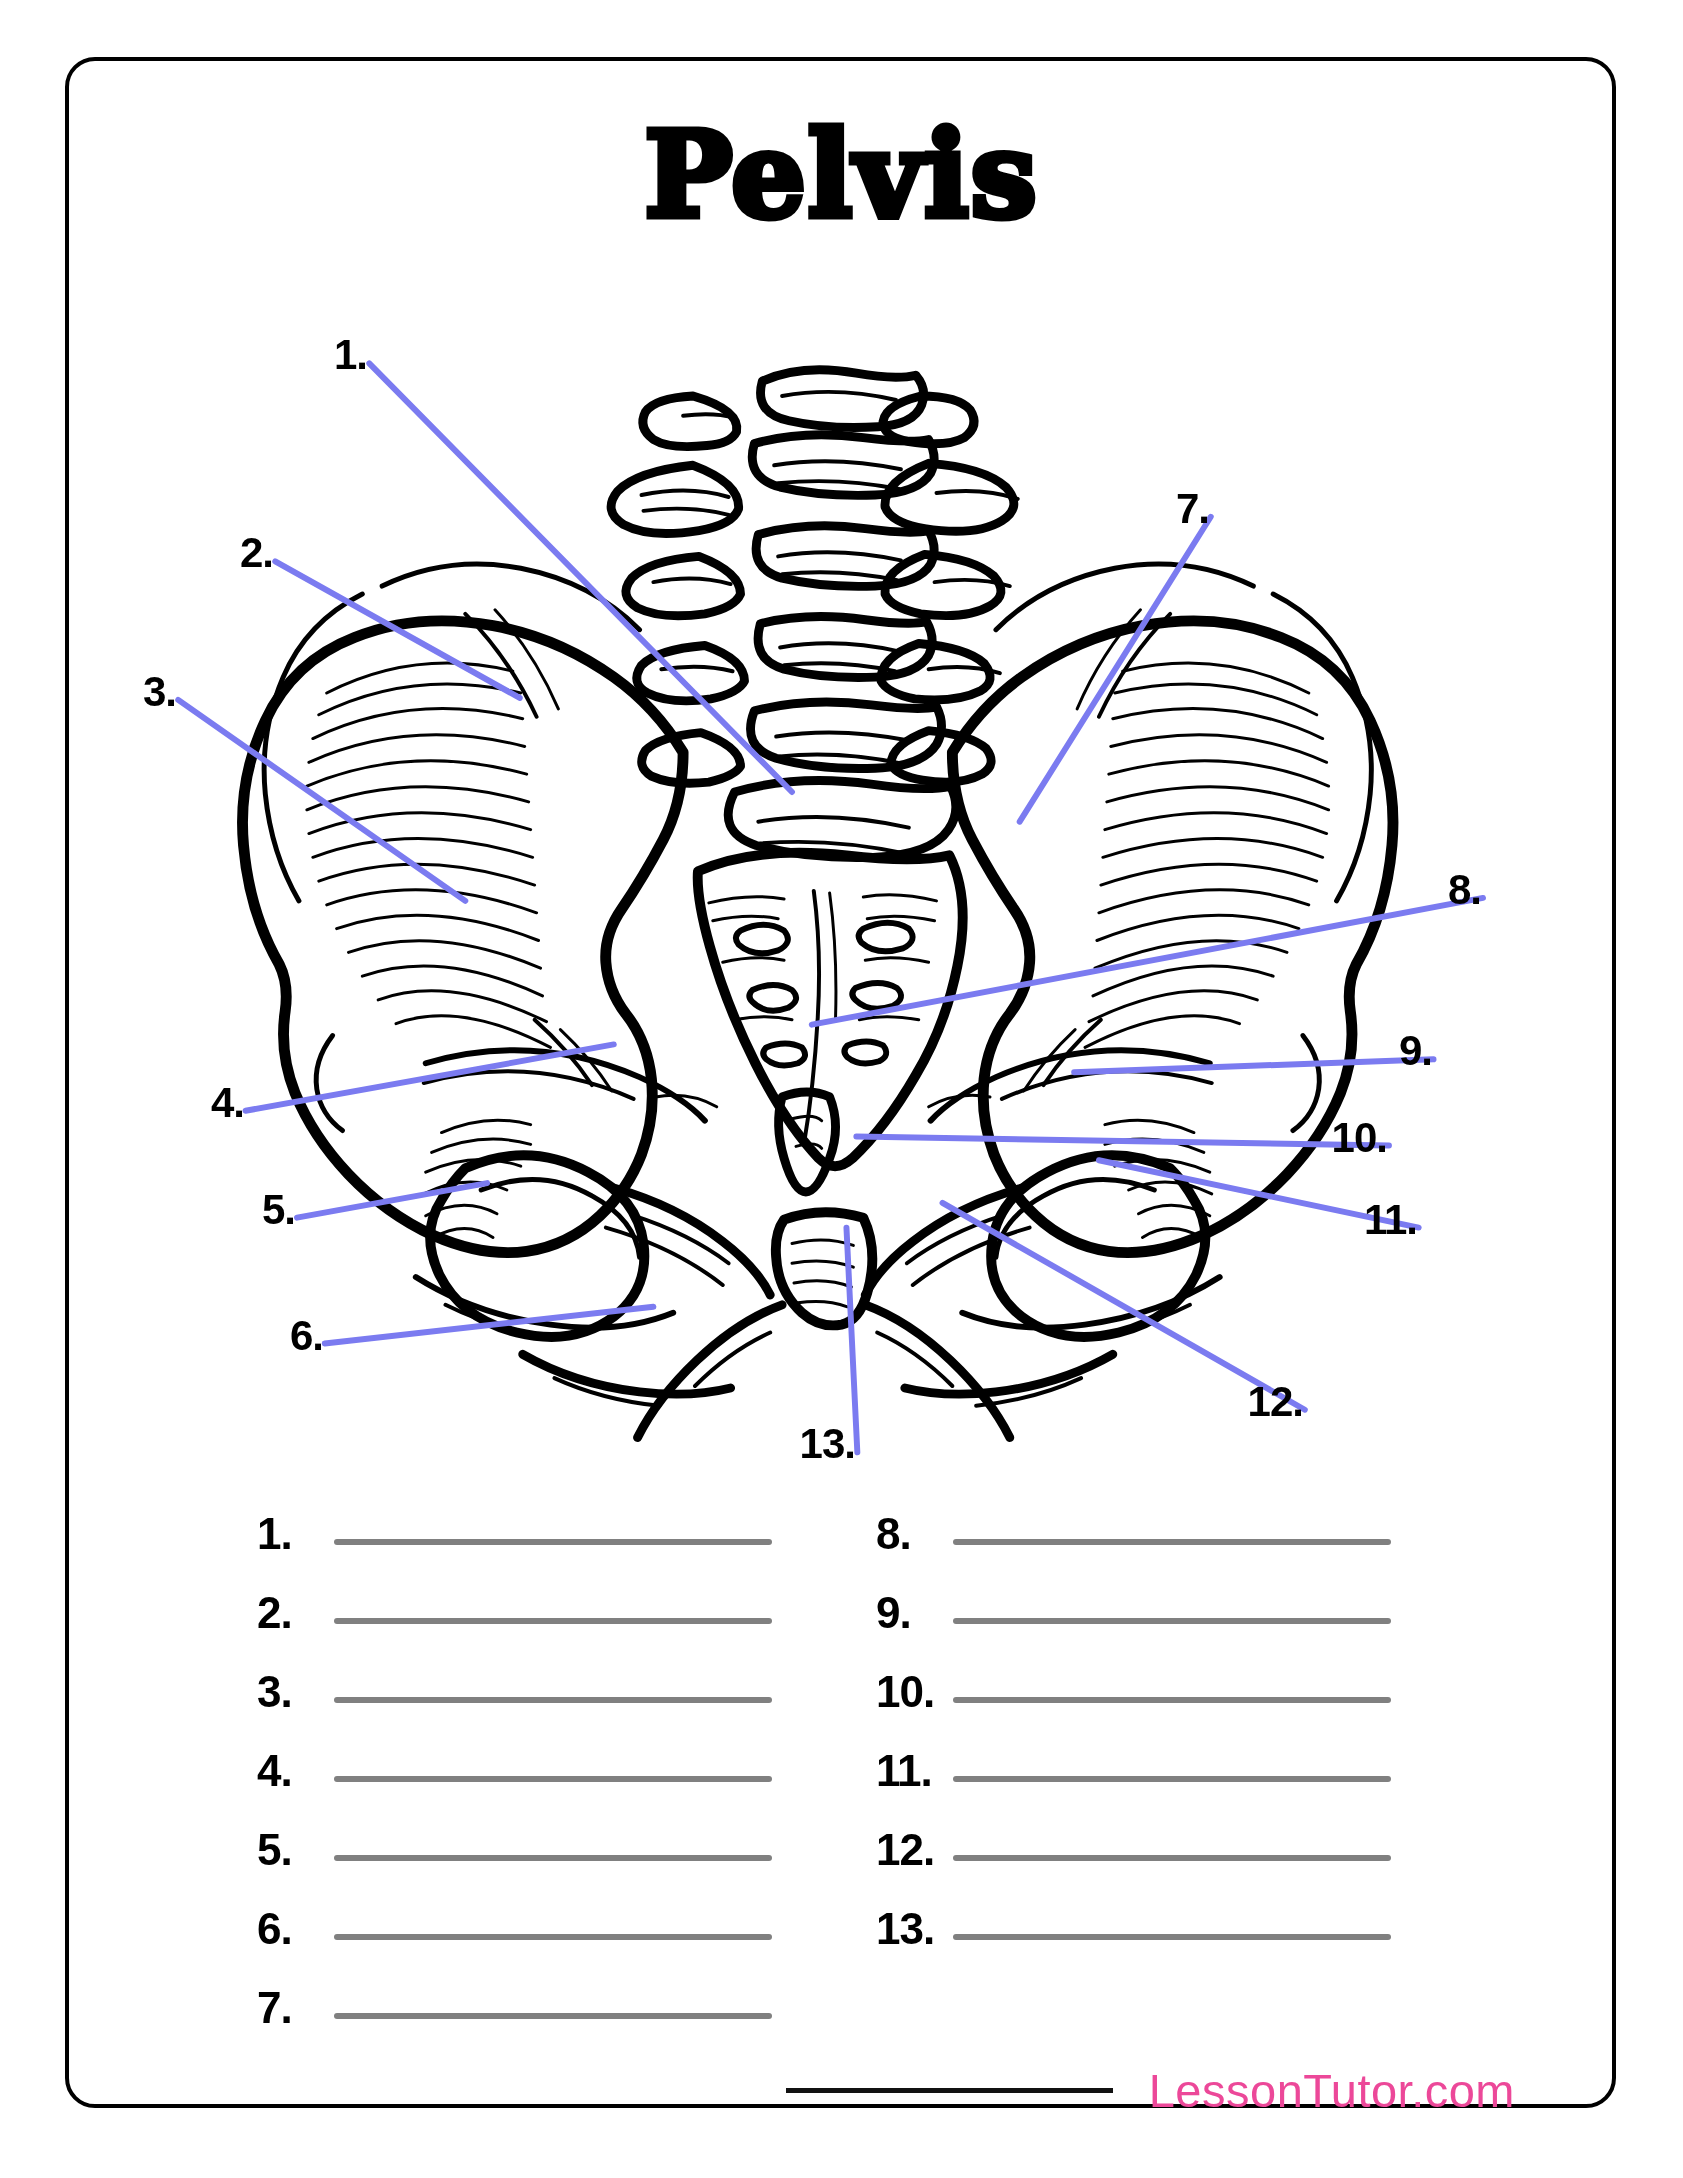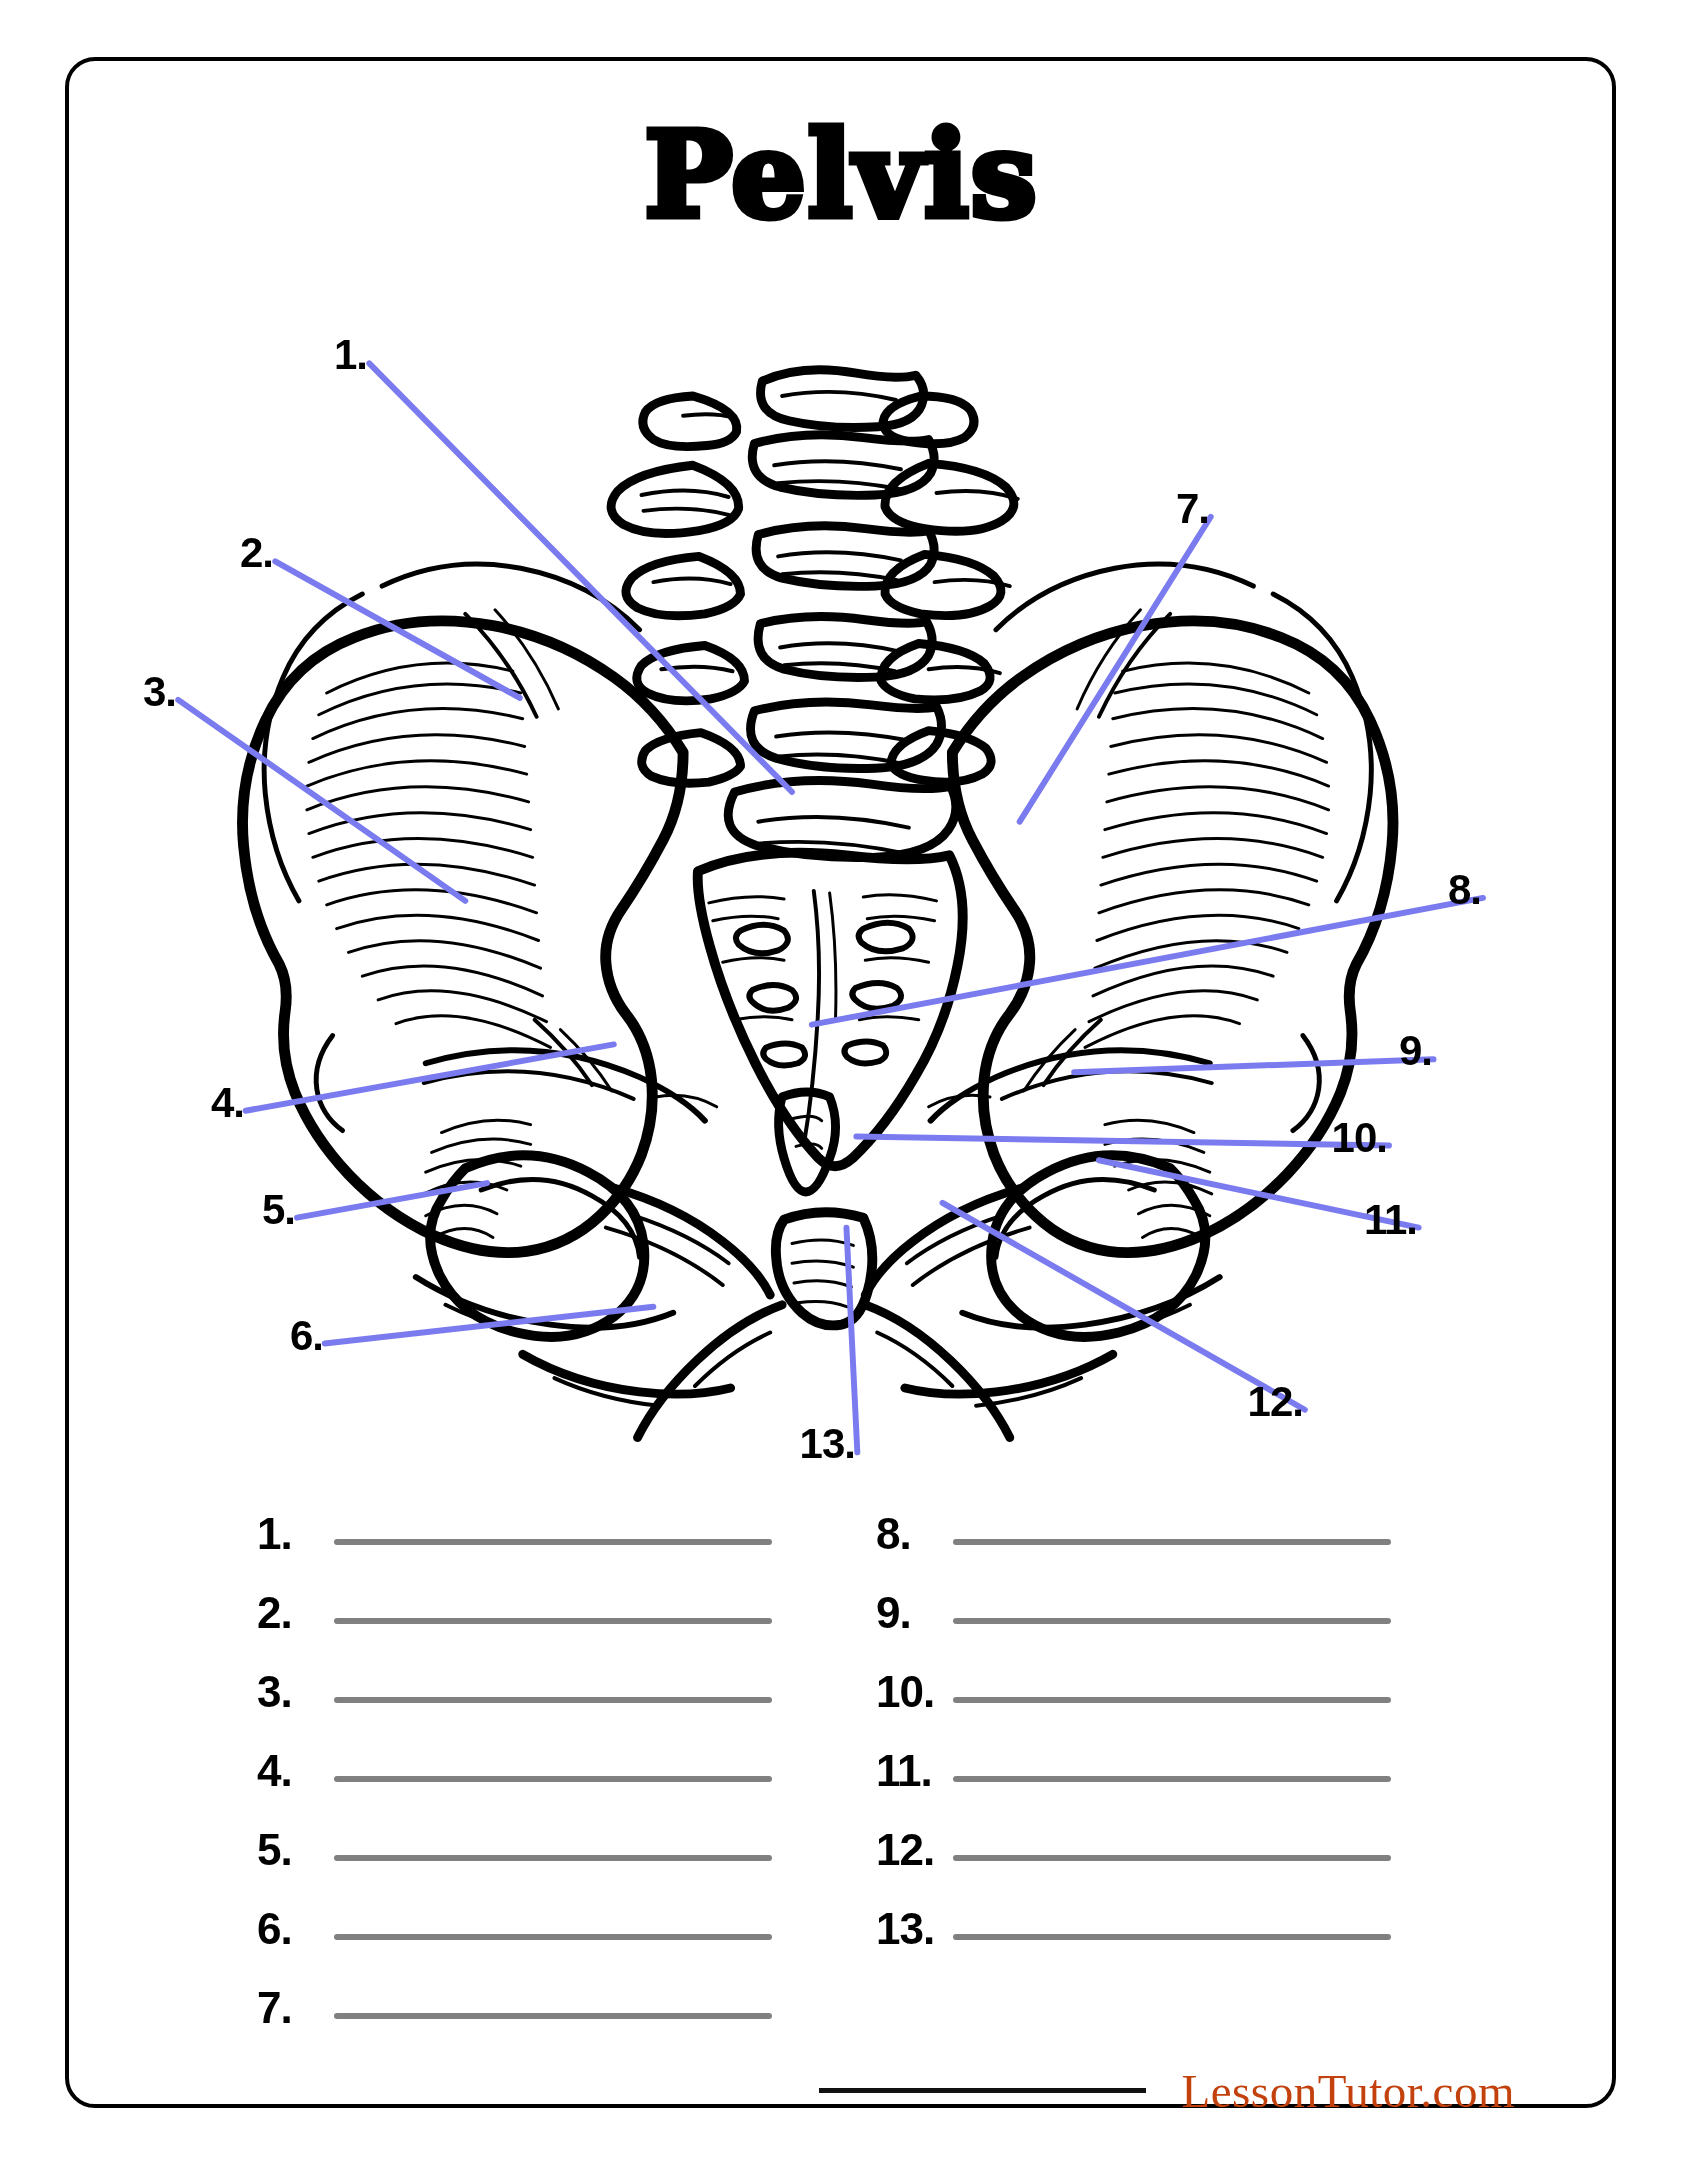--- a/index.html
+++ b/index.html
@@ -33,22 +33,22 @@
         font-size:44px;color:#000;line-height:0.92;letter-spacing:-1px;
         min-width:71px;text-align:left;}
   .aline{flex:1;height:6px;background:#808080;border-radius:3px;
          margin-bottom:9px;margin-left:6px;}
   .col.left .arow:last-child .aline{margin-right:0px;}
 
   .footer{position:absolute;left:0;top:2051px;width:1683px;height:79px;
           display:flex;align-items:center;justify-content:flex-end;
           padding-right:168px;box-sizing:border-box;}
   .frule{width:327px;height:5px;background:#111;margin-right:36px;}
-  .fbrand{font-family:Liberation Serif, serif;font-size:47px;
-          font-weight:300;color:#c2410c;letter-spacing:0.5px;text-align:right;}
+  .fbrand{font-family:Liberation Sans, sans-serif;font-size:47px;
+          font-weight:300;color:#ec4899;letter-spacing:0.5px;text-align:right;}
 </style>
 </head>
 <body>
 
 <div id="sheet">
 
   <div class="frame"></div>
 
   <div class="title">Pelvis</div>
 

